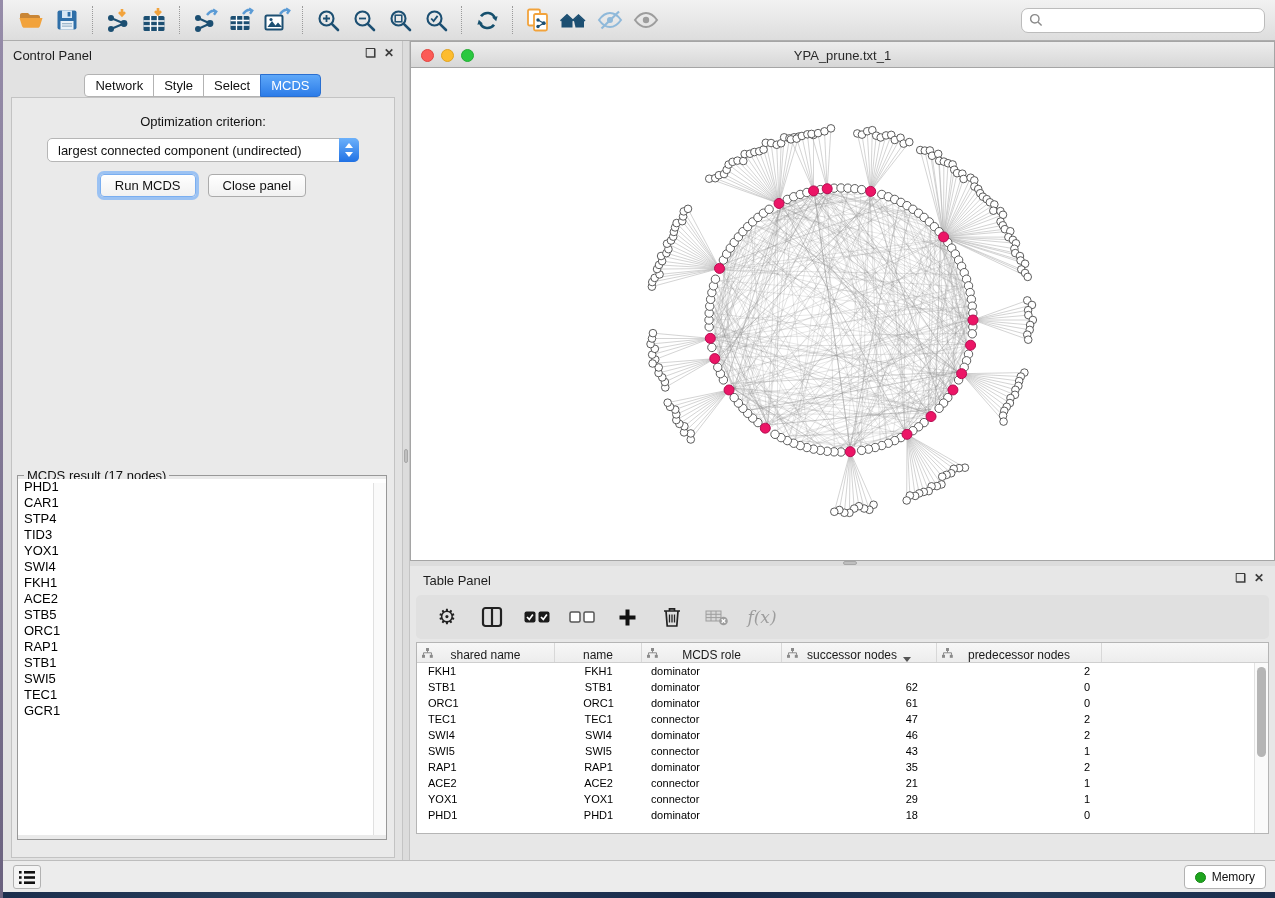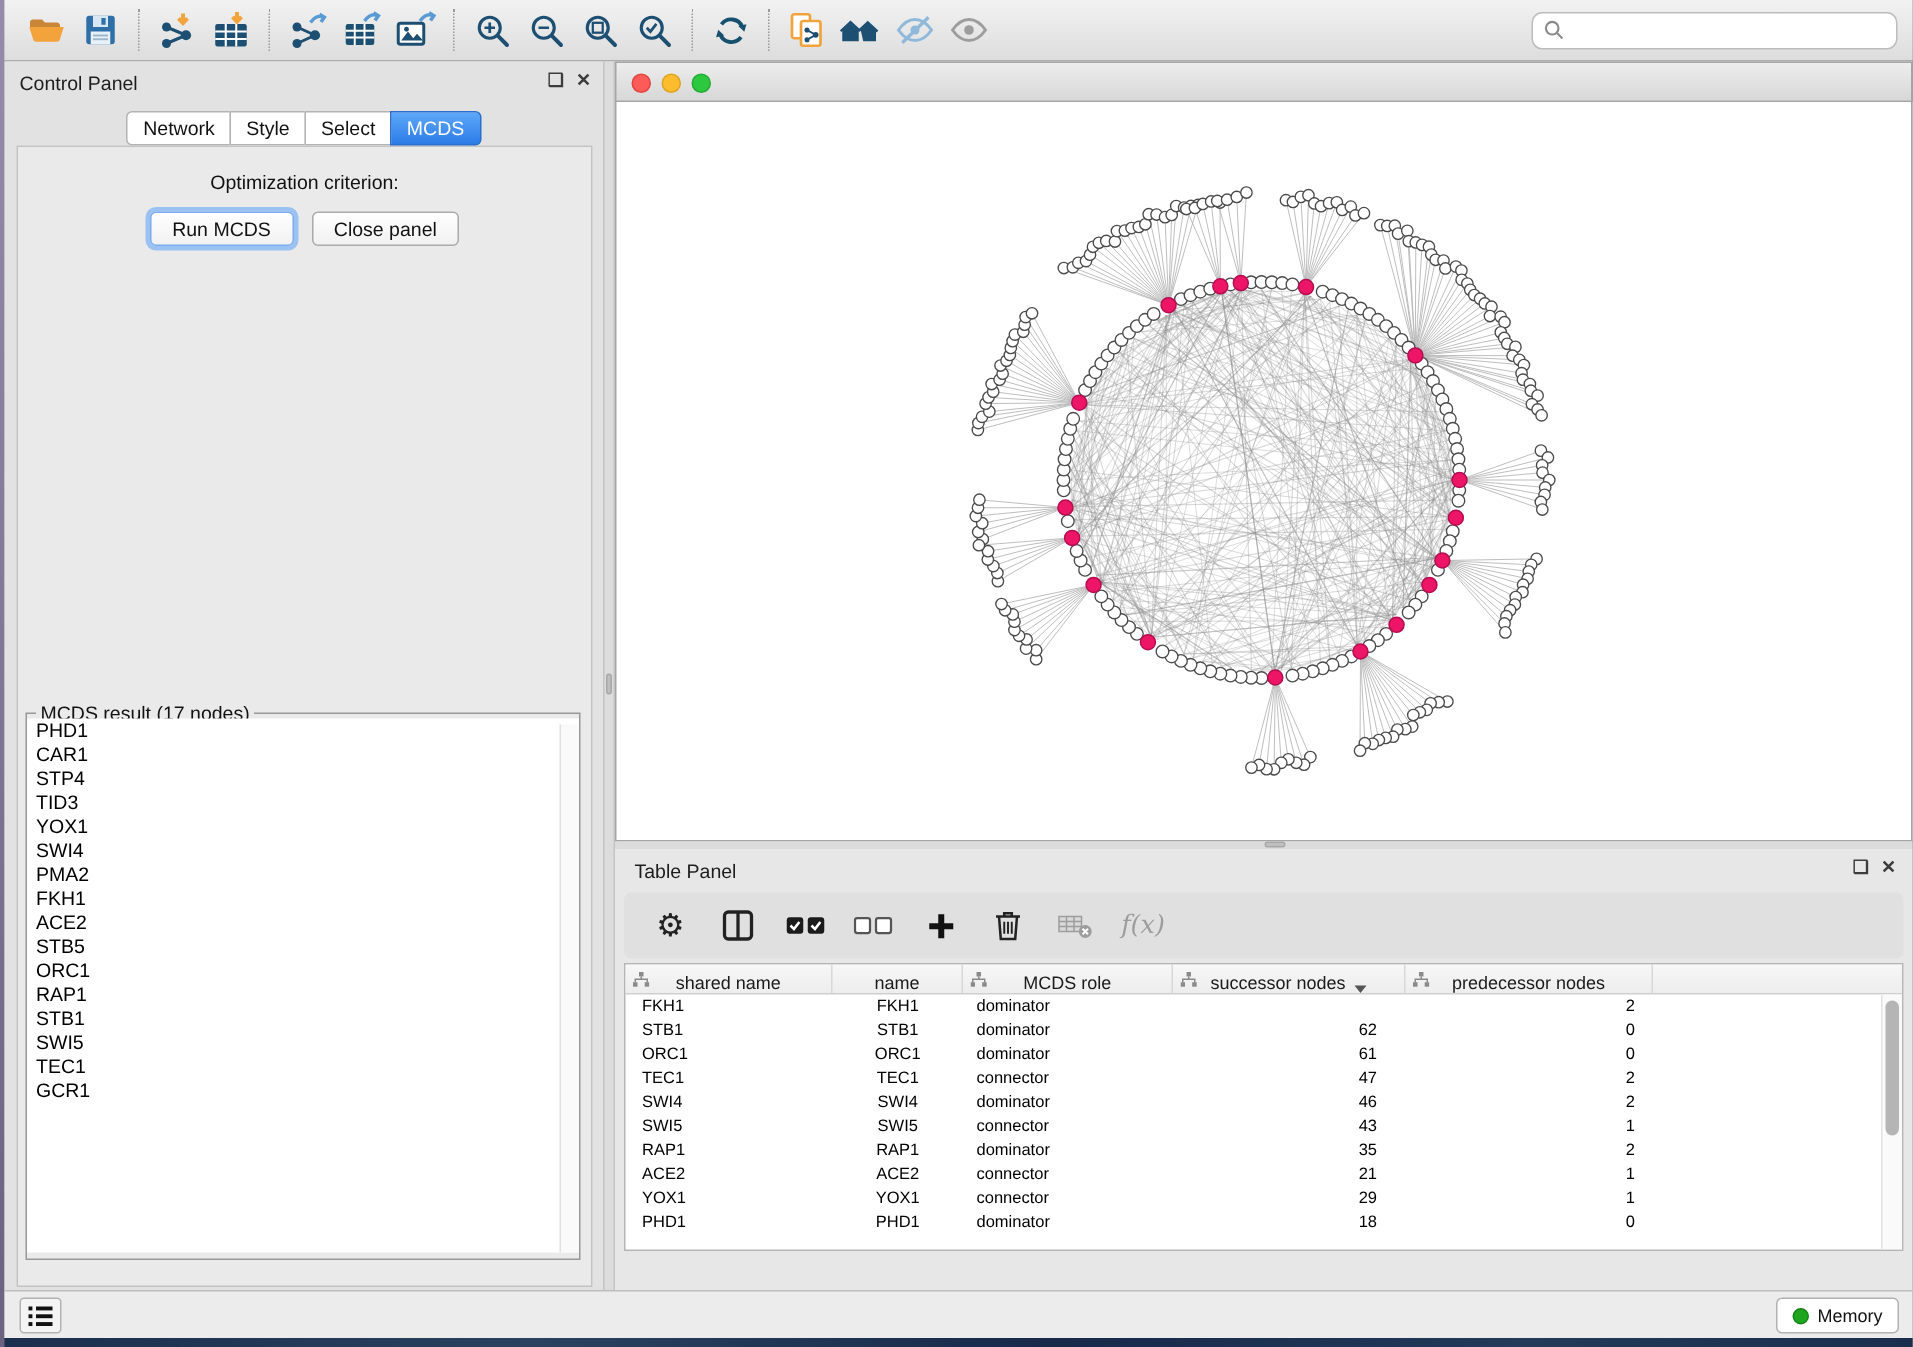--- a/index.html
+++ b/index.html
@@ -271,35 +271,41 @@
     <div class="cp-tabs-row">
       <div class="seg-tabs" id="cp-tabs">
           <div class="seg-tab">Network</div>
           <div class="seg-tab">Style</div>
           <div class="seg-tab">Select</div>
           <div class="seg-tab selected">MCDS</div>
         </div>
     </div>
     <div class="cp-body">
       <div class="opt-label">Optimization criterion:</div>
+      <div class="dropdown">
+        <span>largest connected component (undirected)</span>
+        <span class="spin">
+            <span class="up"></span>
+            <span class="dn"></span>
+          </span>
+      </div>
       <div class="btn-row">
         <button class="push-btn focused">Run MCDS</button>
         <button class="push-btn">Close panel</button>
       </div>
       <fieldset class="result-box">
         <legend>MCDS result (17 nodes)</legend>
         <div style="position:relative; height:352px;">
           <div class="result-list" id="mcds-list">
               <div class="result-item">PHD1</div>
               <div class="result-item">CAR1</div>
               <div class="result-item">STP4</div>
               <div class="result-item">TID3</div>
               <div class="result-item">YOX1</div>
               <div class="result-item">SWI4</div>
-              <div class="result-item">PMA2</div>
               <div class="result-item">FKH1</div>
               <div class="result-item">ACE2</div>
               <div class="result-item">STB5</div>
               <div class="result-item">ORC1</div>
               <div class="result-item">RAP1</div>
               <div class="result-item">STB1</div>
               <div class="result-item">SWI5</div>
               <div class="result-item">TEC1</div>
               <div class="result-item">GCR1</div>
             </div>
@@ -313,20 +319,21 @@
     <div class="v-handle"></div>
   </div>
 
   <div class="net-window">
     <div class="nw-titlebar">
       <div class="traffic">
         <span class="light red"></span>
         <span class="light yellow"></span>
         <span class="light green"></span>
       </div>
+      <div class="nw-title">YPA_prune.txt_1</div>
     </div>
     <div class="nw-canvas">
       <svg id="net-svg" width="866" height="491">
           <line x1="546.0202731206103" y1="303.6555536706266" x2="390.75484171438166" y2="131.21582243051552" stroke="#9a9a9a" stroke-width="0.6" opacity="0.38"></line>
           <line x1="532.7451582856183" y1="177.35127295885587" x2="554.2247452931933" y2="225.5952152661445" stroke="#9a9a9a" stroke-width="0.6" opacity="0.38"></line>
           <line x1="554.2247452931933" y1="278.4047847338554" x2="524.379392835629" y2="336.979587007575" stroke="#9a9a9a" stroke-width="0.6" opacity="0.38"></line>
           <line x1="499.16915744690846" y1="358.51116212906885" x2="469.2451582856183" y2="131.2158224305155" stroke="#9a9a9a" stroke-width="0.6" opacity="0.38"></line>
           <line x1="331.3024628949647" y1="331.92368966332936" x2="519.8025612106916" y2="341.8025612106915" stroke="#9a9a9a" stroke-width="0.6" opacity="0.38"></line>
           <line x1="307.3274200612883" y1="219.12998127197991" x2="378.3444463293734" y2="368.02027312061034" stroke="#9a9a9a" stroke-width="0.6" opacity="0.38"></line>
           <line x1="556.8259509138309" y1="245.35333355714607" x2="307.3274200612883" y2="219.12998127197991" stroke="#9a9a9a" stroke-width="0.6" opacity="0.38"></line>

